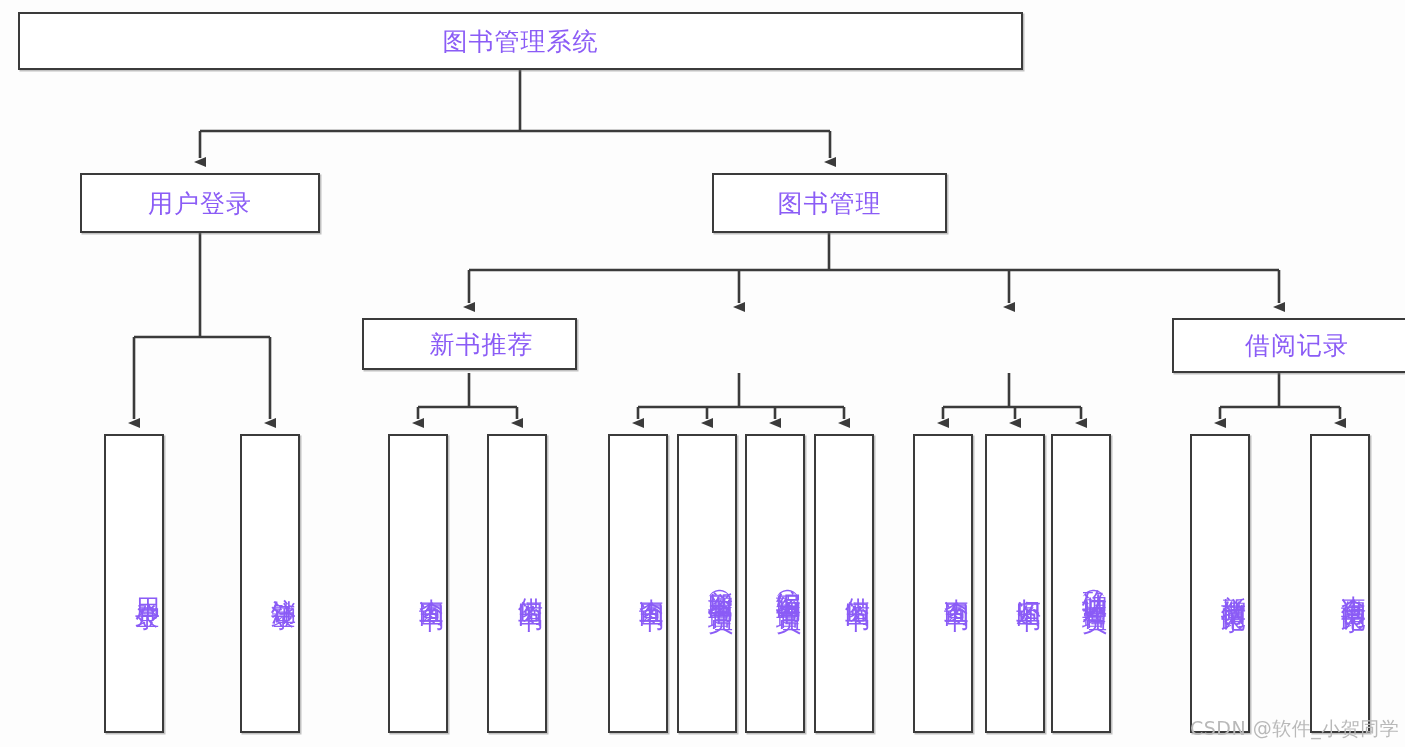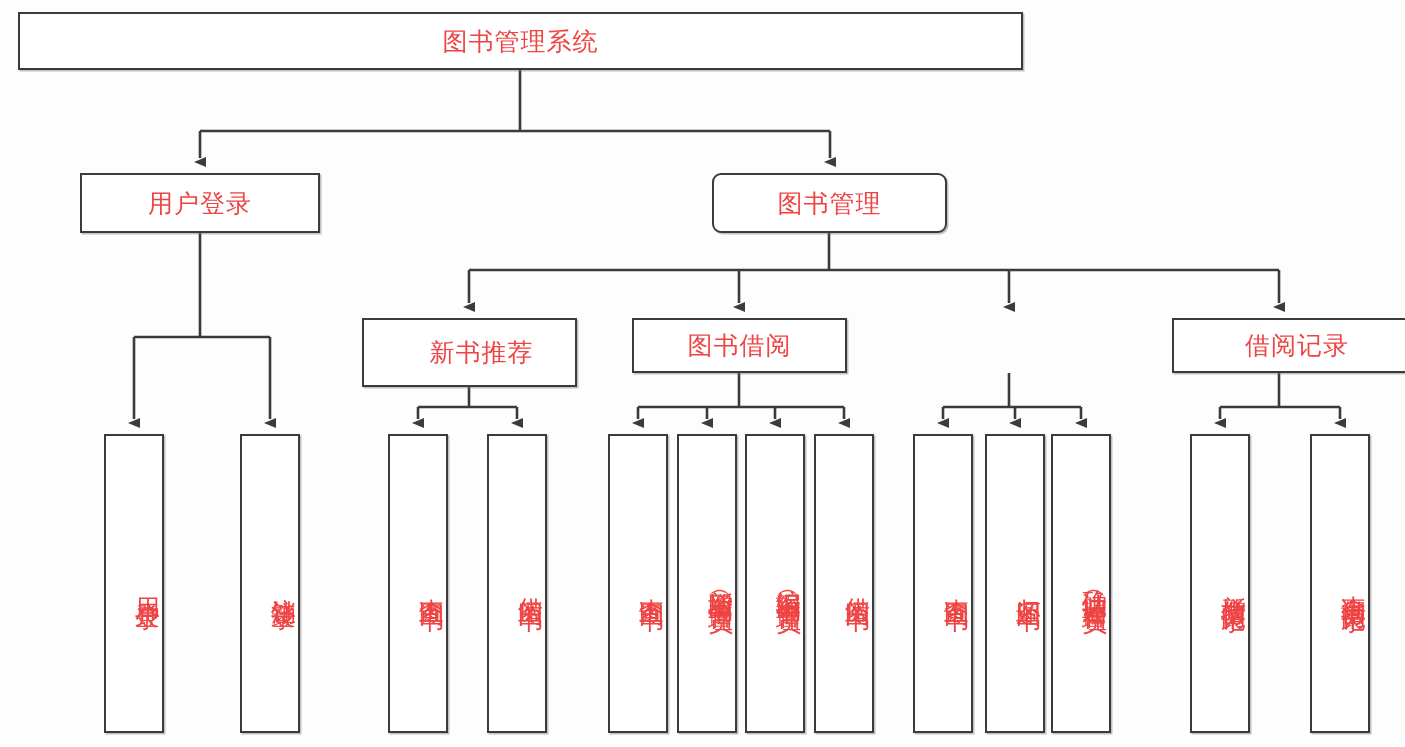--- a/index.html
+++ b/index.html
@@ -26,21 +26,21 @@
     pointer-events: none;
   }
   .node {
     position: absolute;
     box-sizing: border-box;
     border: 2.5px solid #3b3b3b;
     background: #ffffff;
     display: flex;
     align-items: center;
     justify-content: center;
-    color: #ef4444;
+    color: #8b5cf6;
     box-shadow: 1.5px 1.5px 0 rgba(120,120,120,0.45);
   }
   .node.horiz {
     font-size: 25px;
     letter-spacing: 1px;
   }
   .node.vert {
     writing-mode: vertical-rl;
     text-orientation: upright;
     font-size: 25px;
@@ -122,31 +122,28 @@
   </svg>
 
   <div class="node horiz" style="left:18px; top:12px; width:1005px; height:58px;">
     <span>图书管理系统</span>
   </div>
 
   <div class="node horiz" style="left:80px; top:173px; width:240px; height:60px;">
     <span>用户登录</span>
   </div>
 
-  <div class="node horiz" style="left:712px; top:173px; width:235px; height:60px;border-radius:9px;">
+  <div class="node horiz" style="left:712px; top:173px; width:235px; height:60px;">
     <span>图书管理</span>
   </div>
 
-  <div class="node horiz" style="left:362px; top:318px; width:215px; height:69px;padding-left:24px;">
+  <div class="node horiz" style="left:362px; top:318px; width:215px; height:52px;padding-left:24px;">
     <span>新书推荐</span>
   </div>
 
-  <div class="node horiz" style="left:632px; top:318px; width:215px; height:55px;">
-    <span>图书借阅</span>
-  </div>
 
 
   <div class="node horiz" style="left:1172px; top:318px; width:250px; height:55px;">
     <span>借阅记录</span>
   </div>
 
   <div class="node vert" style="left:104px; top:434px; width:60px; height:299px;">
     <span class="vtext">用户登录</span>
   </div>
 
@@ -191,14 +188,15 @@
   </div>
 
   <div class="node vert" style="left:1190px; top:434px; width:60px; height:299px;">
     <span class="vtext">新增借阅记录</span>
   </div>
 
   <div class="node vert" style="left:1310px; top:434px; width:60px; height:299px;">
     <span class="vtext">查询借阅记录</span>
   </div>
 
+  <div class="watermark" style="left:1190px; top:716px;">CSDN @软件_小贺同学</div>
 
 </div>
 
 </body></html>

